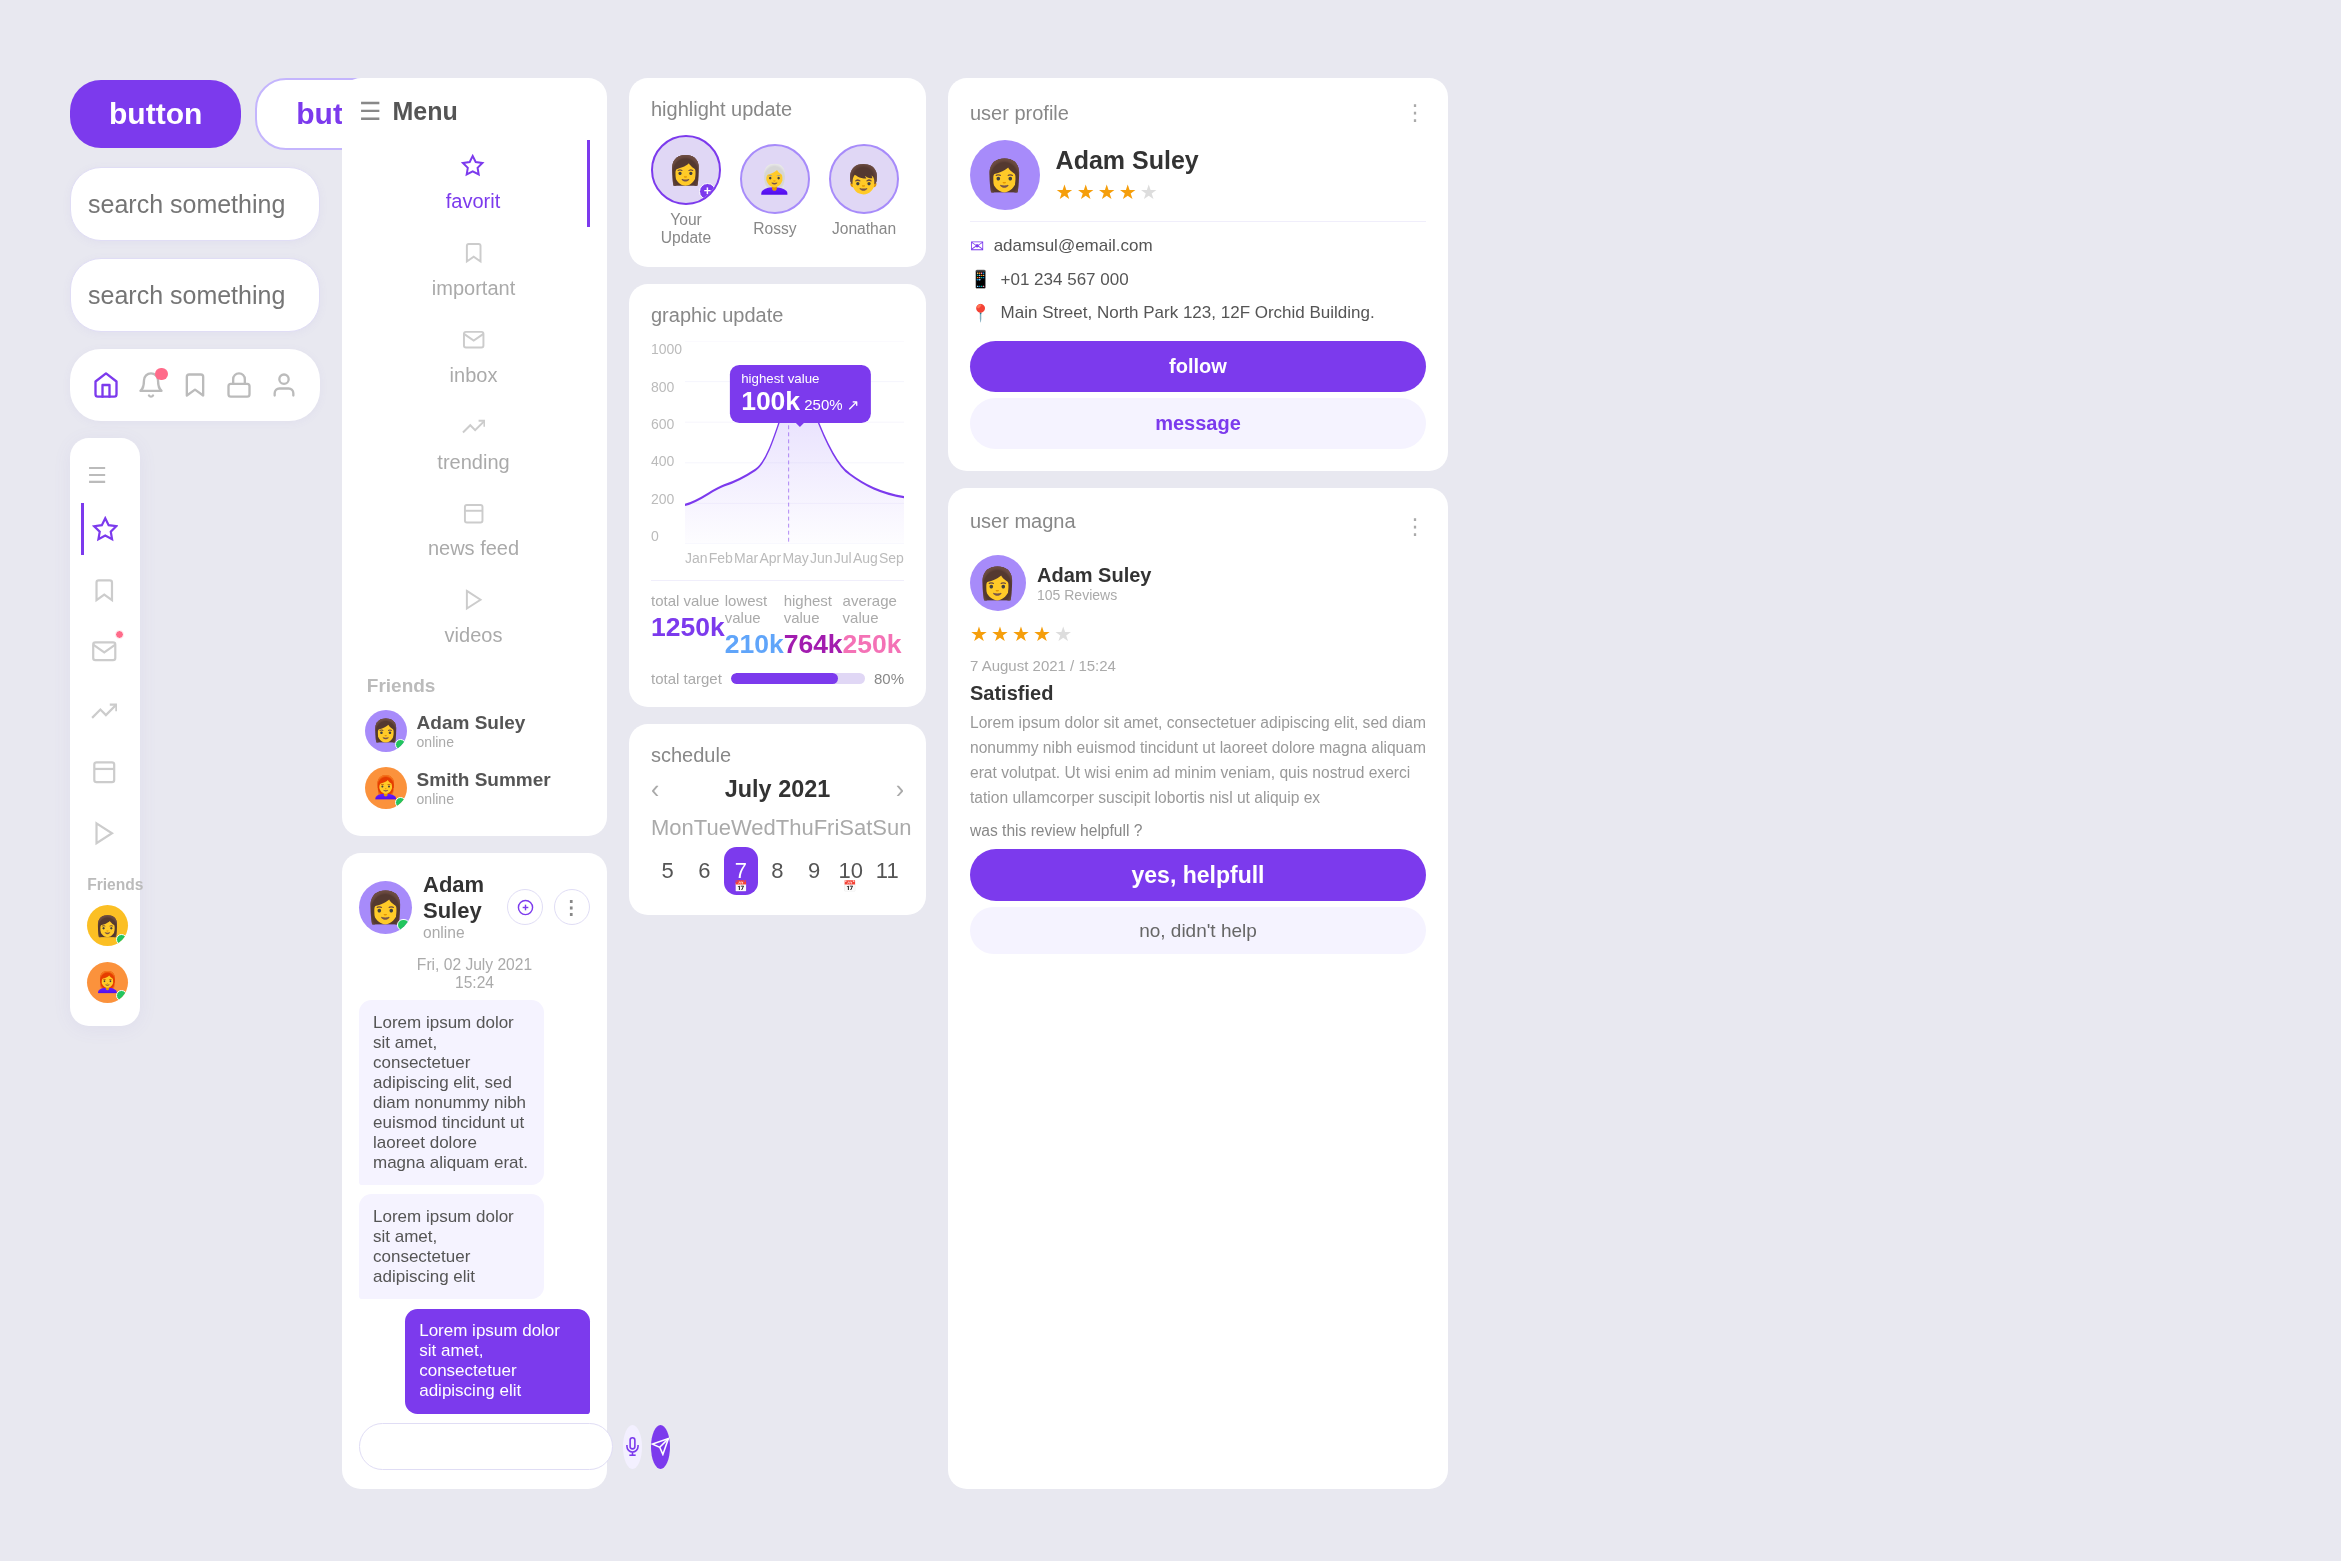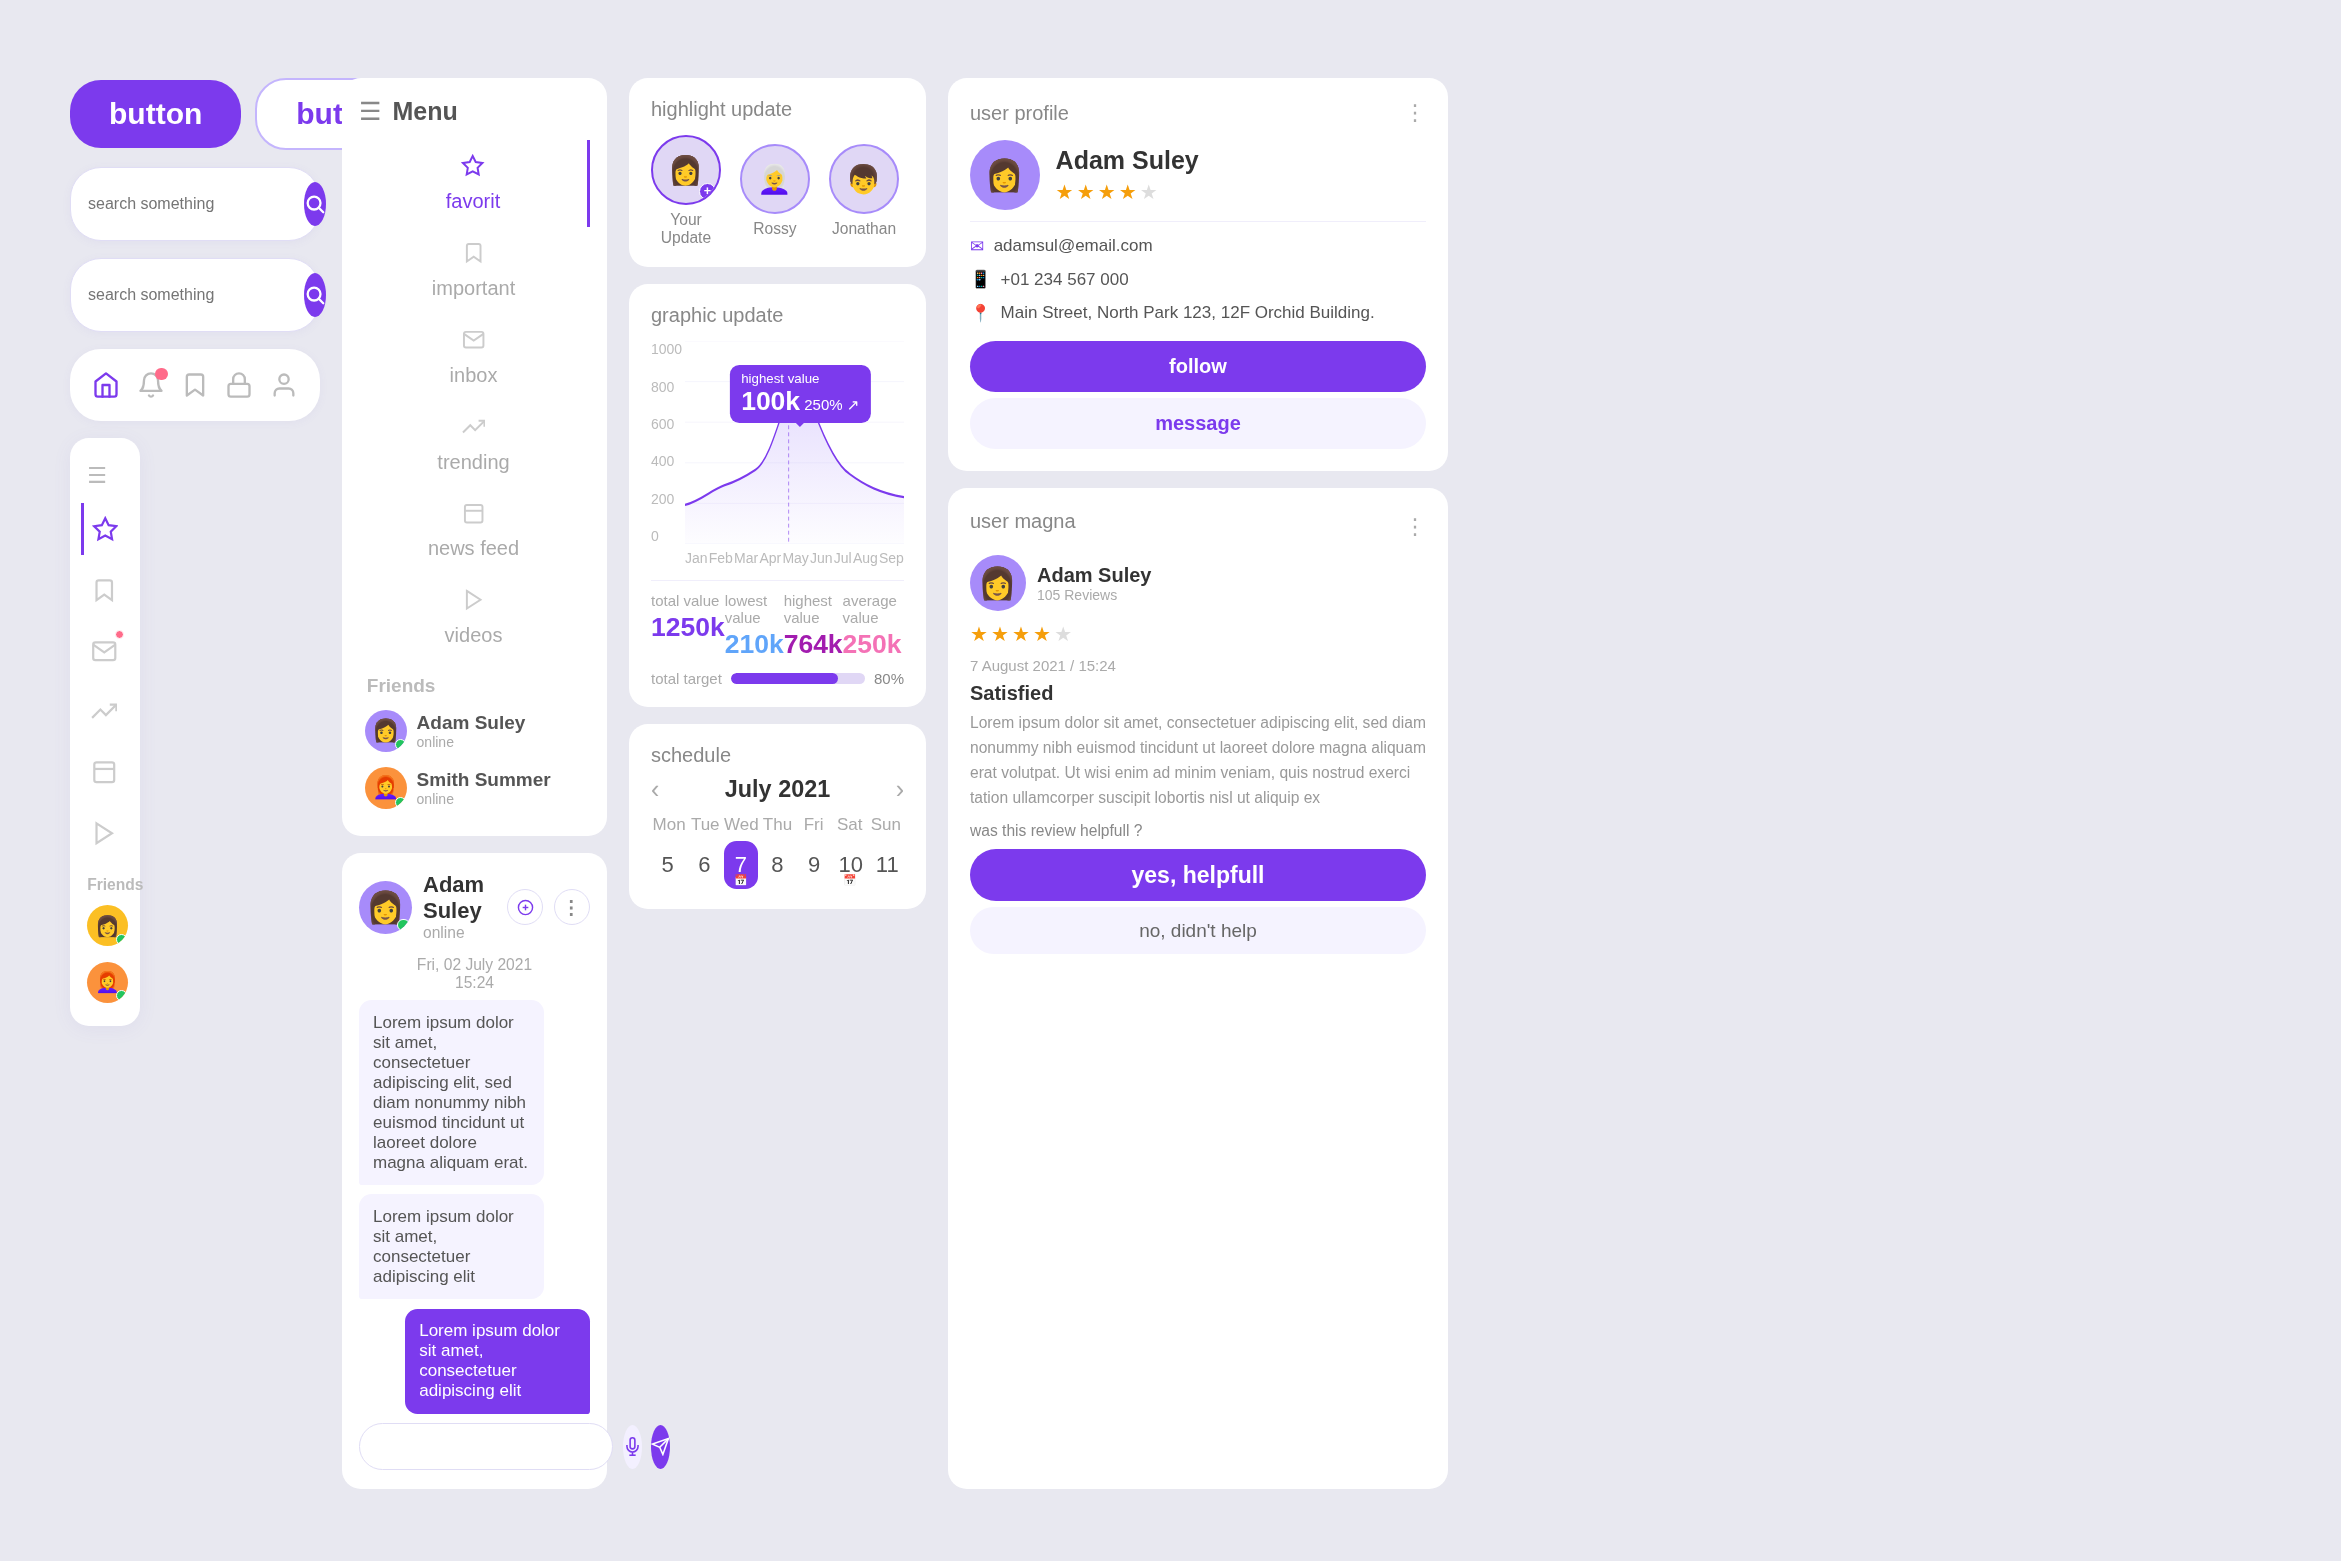--- a/index.html
+++ b/index.html
@@ -69,21 +69,21 @@
       background: #fff;
       border-radius: 31px;
       border: 1.2px solid #e0ddf5;
       padding: 14px 17px;
       gap: 9.4px;
       box-shadow: 0 1.6px 9.4px rgba(120,100,200,0.06);
     }
     .search-bar input {
       border: none;
       outline: none;
-      font-size: 16px;
+      font-size: 25px;
       color: #bbb;
       flex: 1;
       background: transparent;
     }
     .search-icon-circle {
       width: 44px;
       height: 44px;
       background: #7c3aed;
       border-radius: 50%;
       display: flex;
@@ -539,21 +539,21 @@
       align-items: center;
       justify-content: space-between;
       margin-bottom: 11px;
     }
     .calendar-month { font-size: 23.4px; font-weight: 700; color: #333; }
     .cal-nav { color: #aaa; font-size: 25px; cursor: pointer; }
     .calendar-days-header {
       display: grid;
       grid-template-columns: repeat(7, 1fr);
       text-align: center;
-      font-size: 17px;
+      font-size: 22px;
       color: #aaa;
       margin-bottom: 6.2px;
     }
     .calendar-days {
       display: grid;
       grid-template-columns: repeat(7, 1fr);
       text-align: center;
       gap: 3.1px;
     }
     .cal-day {

